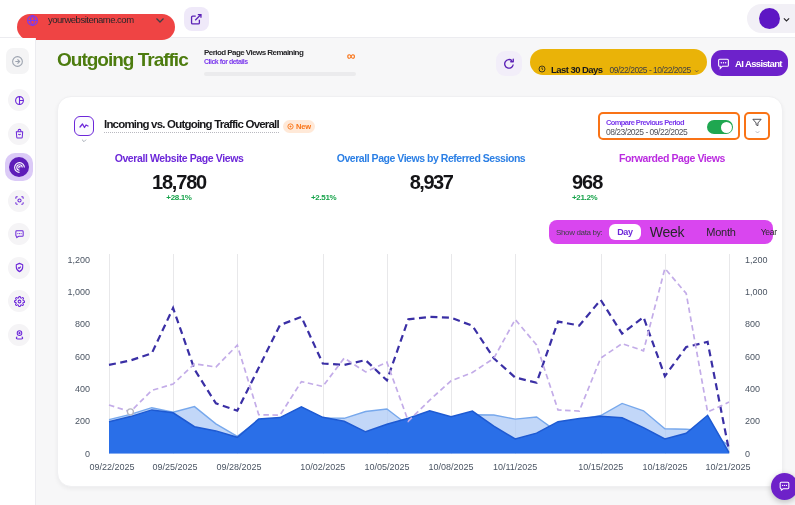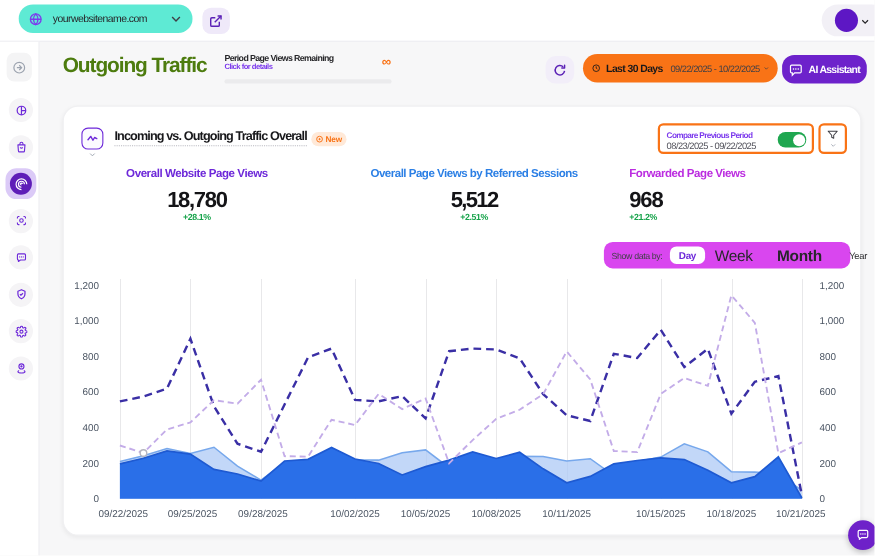--- a/index.html
+++ b/index.html
@@ -5,21 +5,21 @@
 *{margin:0;padding:0;box-sizing:border-box}
 html,body{width:795px;height:505px;overflow:hidden}
 body{position:relative;background:#f7f7f8;font-family:"Liberation Sans",sans-serif;-webkit-font-smoothing:antialiased}
 .abs{position:absolute}
 </style>
 </head>
 <body>
 
 <div class="abs" style="left:0;top:0;width:795px;height:38px;background:#fff;border-bottom:1px solid #ececf0"></div>
 
-<div class="abs" style="left:17px;top:4px;height:26px;background:#5eead4;border-radius:13px;display:flex;align-items:center;padding:0 9px">
+<div class="abs" style="left:17px;top:14px;height:26px;background:#ef4444;border-radius:13px;display:flex;align-items:flex-start;padding:0 9px">
   <svg width="13" height="13" viewBox="0 0 24 24" fill="none" stroke="#7c3aed" stroke-width="2.2">
       <circle cx="12" cy="12" r="9"></circle>
       <path d="M3 12h18M12 3c2.5 2.6 3.8 5.7 3.8 9s-1.3 6.4-3.8 9c-2.5-2.6-3.8-5.7-3.8-9S9.5 5.6 12 3z"></path>
     </svg>
   <span style="font-size:9.5px;color:#27272a;font-weight:500;margin:0 20px 0 9px;letter-spacing:-.5px;white-space:nowrap">yourwebsitename.com</span>
   <svg width="12" height="12" viewBox="0 0 24 24" fill="none" stroke="#3f3f46" stroke-width="2.6">
       <path d="M5 9l7 7 7-7"></path>
     </svg>
 </div>
 
@@ -46,21 +46,21 @@
 <div class="abs" style="left:347px;top:49px;font-size:12px;font-weight:700;color:#f97316">∞</div>
 <div class="abs" style="left:204px;top:72px;width:152px;height:4px;border-radius:2px;background:#ebebed"></div>
 
 <div class="abs" style="left:496px;top:51px;width:26px;height:25px;background:#f2eef9;border-radius:9px;display:flex;align-items:center;justify-content:center">
   <svg width="12" height="12" viewBox="0 0 24 24" fill="none" stroke="#5b21b6" stroke-width="2.7">
       <path d="M20.5 13a8.6 8.6 0 1 1-2.5-7.5"></path>
       <path d="M20.5 2.5v5h-5" stroke-linecap="round" stroke-linejoin="round"></path>
     </svg>
 </div>
 
-<div class="abs" style="left:530px;top:49px;width:177px;height:26px;background:#f97316;border-radius:13px;display:flex;align-items:center;padding:0 8px">
+<div class="abs" style="left:530px;top:49px;width:177px;height:26px;background:#eab308;border-radius:13px;display:flex;align-items:flex-end;padding:0 8px">
   <svg width="12" height="12" viewBox="0 0 24 24" fill="none" stroke="#18181b" stroke-width="2.3">
       <circle cx="12" cy="12" r="9"></circle>
       <path d="M12 7v5l3 2"></path>
     </svg>
   <span style="font-size:9.5px;font-weight:700;color:#18181b;margin:0 7px 0 5px;letter-spacing:-.55px;white-space:nowrap">Last 30 Days</span>
   <span style="font-size:8.5px;font-weight:500;color:#3f3f46;letter-spacing:-.5px;white-space:nowrap">09/22/2025 - 10/22/2025</span>
   <svg style="margin-left:3px" width="8" height="8" viewBox="0 0 24 24" fill="none" stroke="#3f3f46" stroke-width="3">
       <path d="M5 9l7 7 7-7"></path>
     </svg>
 </div>
@@ -103,32 +103,32 @@
   </svg>
 <svg class="abs" style="left:754px;top:129px" width="7" height="6" viewBox="0 0 24 24" fill="none" stroke="#9ca3af" stroke-width="3">
     <path d="M5 9l7 7 7-7"></path>
   </svg>
 
 <div class="abs" style="left:69px;top:152px;width:220px;text-align:center;font-size:10.5px;font-weight:700;color:#6d28d9;letter-spacing:-.4px;white-space:nowrap">Overall Website Page Views</div>
 <div class="abs" style="left:69px;top:171px;width:220px;text-align:center;font-size:20px;font-weight:700;color:#141417;letter-spacing:-1.2px">18,780</div>
 <div class="abs" style="left:69px;top:193px;width:220px;text-align:center;font-size:8px;font-weight:700;color:#16a34a;letter-spacing:-.35px">+28.1%</div>
 
 <div class="abs" style="left:311px;top:152px;width:240px;text-align:center;font-size:10.5px;font-weight:700;color:#2b7fe5;letter-spacing:-.46px;white-space:nowrap">Overall Page Views by Referred Sessions</div>
-<div class="abs" style="left:311px;top:171px;width:240px;text-align:center;font-size:20px;font-weight:700;color:#141417;letter-spacing:-1.5px">5,512</div>
-<div class="abs" style="left:311px;top:193px;width:240px;text-align:center;font-size:8px;font-weight:700;color:#16a34a;letter-spacing:-.35px">+2.51%</div>
-
-<div class="abs" style="left:572px;top:152px;width:200px;text-align:left;font-size:10.5px;font-weight:700;color:#bb2ce0;letter-spacing:-.42px;white-space:nowrap">Forwarded Page Views</div>
+<div class="abs" style="left:311px;top:171px;width:240px;text-align:center;font-size:20px;font-weight:700;color:#141417;letter-spacing:-1.5px">8,937</div>
+<div class="abs" style="left:311px;top:193px;width:240px;text-align:left;font-size:8px;font-weight:700;color:#16a34a;letter-spacing:-.35px">+2.51%</div>
+
+<div class="abs" style="left:572px;top:152px;width:200px;text-align:center;font-size:10.5px;font-weight:700;color:#bb2ce0;letter-spacing:-.42px;white-space:nowrap">Forwarded Page Views</div>
 <div class="abs" style="left:572px;top:171px;width:200px;text-align:left;font-size:20px;font-weight:700;color:#141417;letter-spacing:-1px">968</div>
 <div class="abs" style="left:572px;top:193px;width:200px;text-align:left;font-size:8px;font-weight:700;color:#16a34a;letter-spacing:-.35px">+21.2%</div>
 
 <div class="abs" style="left:549px;top:220px;width:224px;height:24px;background:#d946ef;border-radius:8px;display:flex;align-items:center;padding:0 7px;white-space:nowrap">
   <span style="font-size:8px;font-weight:500;color:#3f3f46;letter-spacing:-.35px">Show data by:</span>
   <span style="font-size:9px;font-weight:700;color:#6d28d9;background:#fff;border-radius:6px;padding:3px 8px;margin-left:7px;letter-spacing:-.3px">Day</span>
   <span style="font-size:14px;font-weight:500;color:#27272a;padding:3px 9px;letter-spacing:-.25px">Week</span>
-  <span style="font-size:14px;font-weight:700;color:#27272a;padding:3px 9px 3px 13px;letter-spacing:-.25px">Month</span>
+  <span style="font-size:11px;font-weight:400;color:#27272a;padding:3px 9px 3px 13px;letter-spacing:-.25px">Month</span>
   <span style="font-size:8.5px;font-weight:500;color:#27272a;padding:3px 8px 3px 16px;letter-spacing:-.25px">Year</span>
 </div>
 
 <svg class="abs" style="left:60px;top:248px" width="720" height="232" viewBox="60 248 720 232" font-family="Liberation Sans,sans-serif">
   <g stroke="#e8e8ea" stroke-width="1" shape-rendering="crispEdges">
     <line x1="109.5" y1="254" x2="109.5" y2="453.5"></line>
     <line x1="173.5" y1="254" x2="173.5" y2="453.5"></line>
     <line x1="237.5" y1="254" x2="237.5" y2="453.5"></line>
     <line x1="323.5" y1="254" x2="323.5" y2="453.5"></line>
     <line x1="387.5" y1="254" x2="387.5" y2="453.5"></line>

